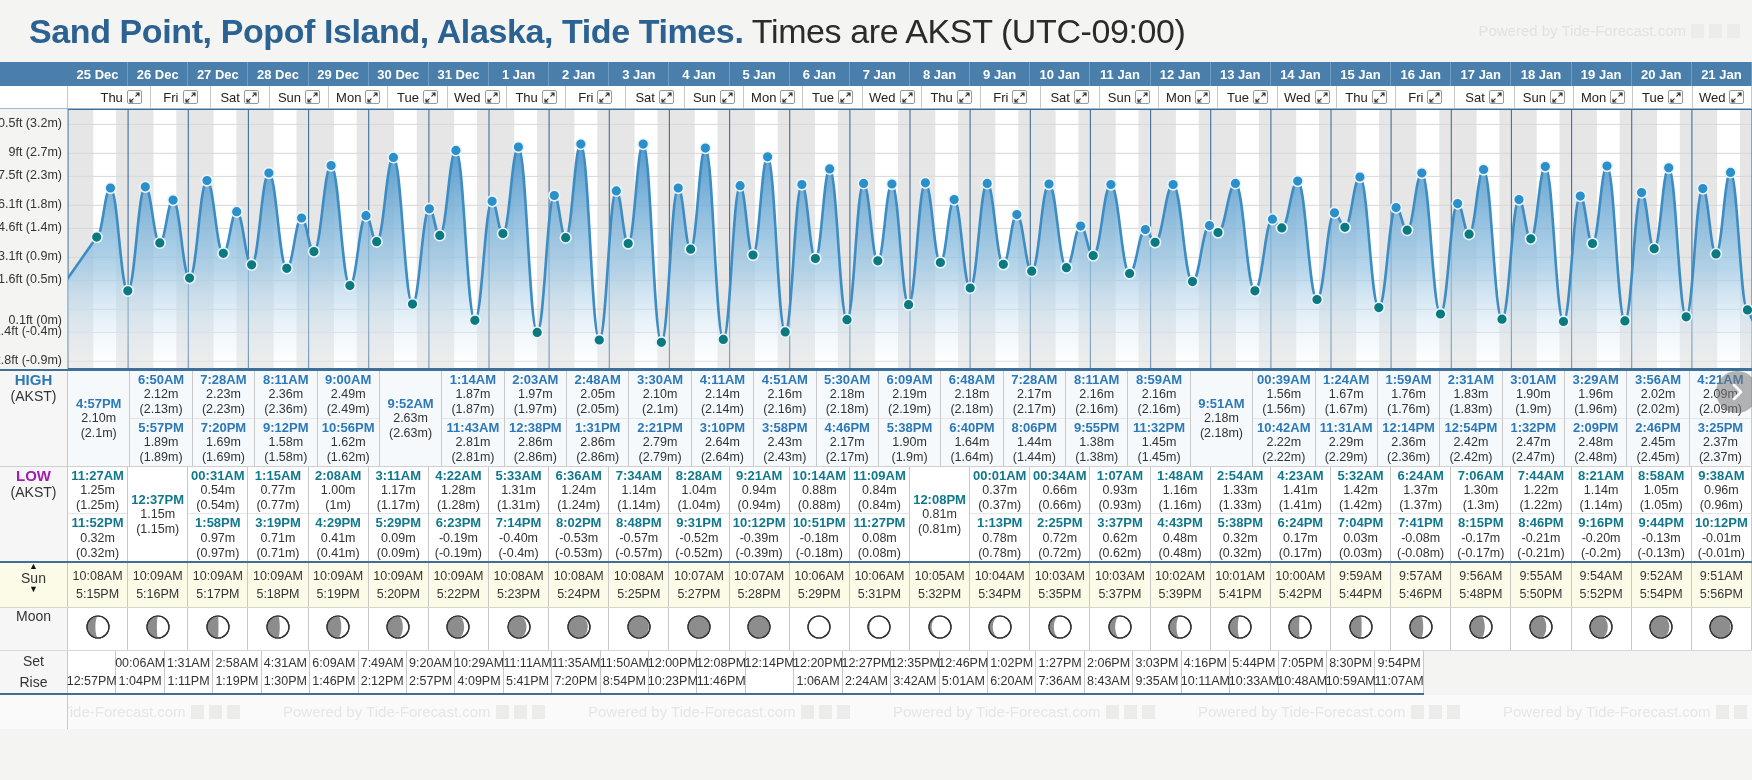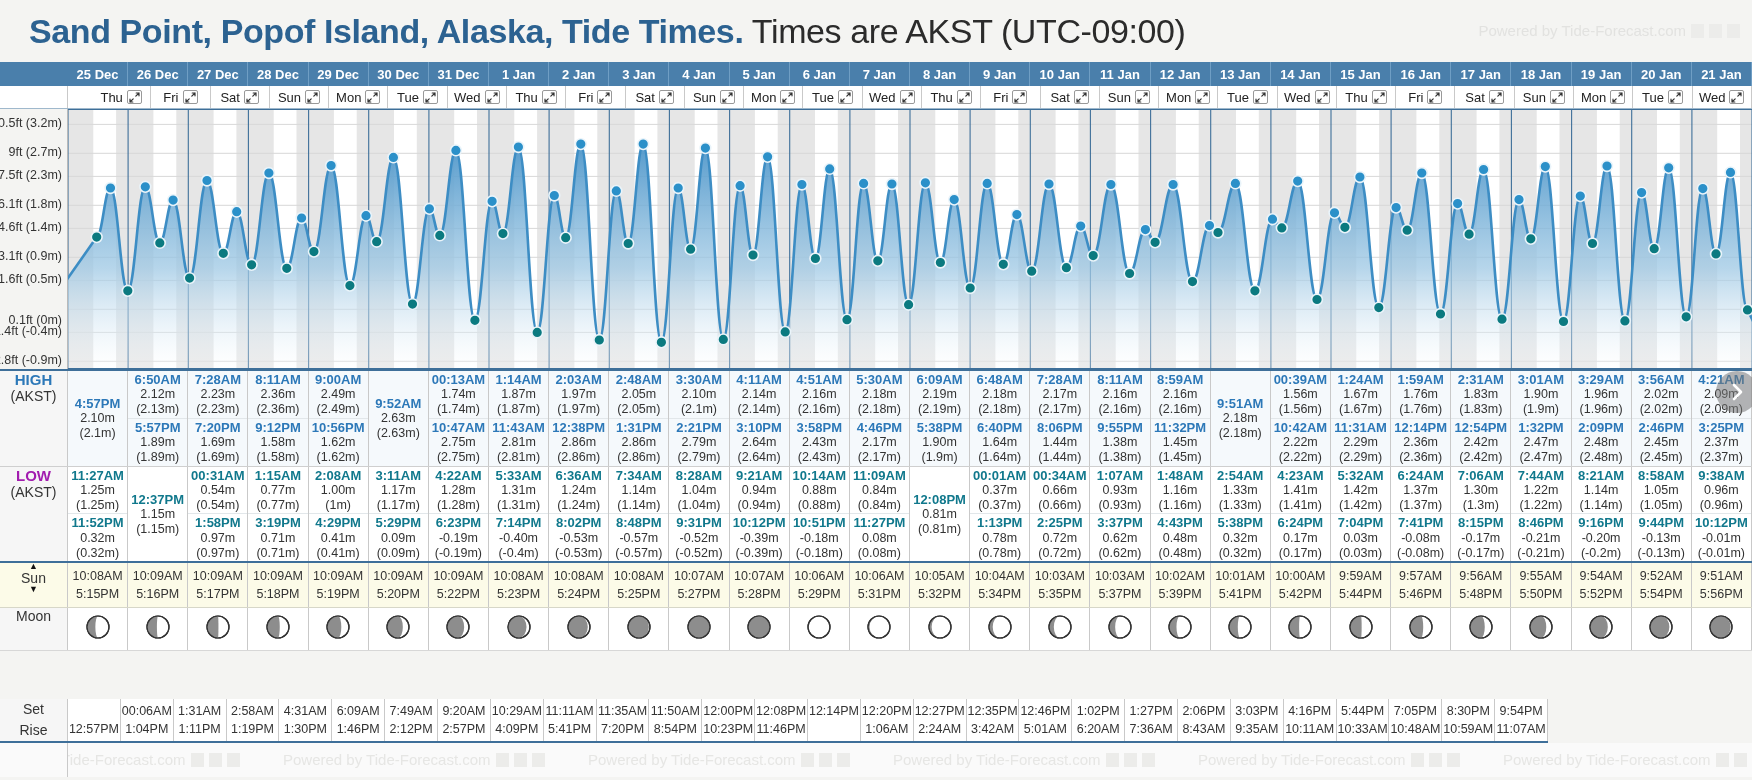--- a/index.html
+++ b/index.html
@@ -118,21 +118,21 @@
   .tri { font-size:9px; line-height:7px; color:#111; }
 
   
   .moon-row { display:flex; width:1752px; background:#fff; border-bottom:1px solid #d7d7d7; }
   .moon-row .lab { background:#f6f6f6; border-right:1px solid #c9c9c9; height:42px; font-size:14px; }
   .moon-row .cell {
     height:42px; display:flex; align-items:center; justify-content:center; background:#fff;
   }
 
   
-  .sr-row { display:flex; width:1548px; background:#fff; border-bottom:2px solid #3e6f99;margin-top:48px; }
+  .sr-row { display:flex; width:1424px; background:#fff; border-bottom:2px solid #3e6f99; }
   .sr-row .lab {
     background:#f6f6f6; border-right:1px solid #c9c9c9; height:42px;
     font-size:14px; color:#333; line-height:1.45;
   }
   .sr-row .cell {
     height:42px; background:#fff;
     display:flex; flex-direction:column; align-items:center; justify-content:center;
     font-size:12.5px; color:#333; line-height:1.45;
   }
   .sr-row .cell .ms.empty { visibility:hidden; }
@@ -763,32 +763,20 @@
             </div>
             <div class="cell">
               <div class="ev">
                 <span class="tm">9:52AM</span>
                 <span class="ht">2.63m</span>
                 <span class="hf">(2.63m)</span>
               </div>
             </div>
             <div class="cell">
               <div class="ev">
-                <span class="tm">00:13AM</span>
-                <span class="ht">1.74m</span>
-                <span class="hf">(1.74m)</span>
-              </div>
-              <div class="ev">
-                <span class="tm">10:47AM</span>
-                <span class="ht">2.75m</span>
-                <span class="hf">(2.75m)</span>
-              </div>
-            </div>
-            <div class="cell">
-              <div class="ev">
                 <span class="tm">1:14AM</span>
                 <span class="ht">1.87m</span>
                 <span class="hf">(1.87m)</span>
               </div>
               <div class="ev">
                 <span class="tm">11:43AM</span>
                 <span class="ht">2.81m</span>
                 <span class="hf">(2.81m)</span>
               </div>
             </div>

